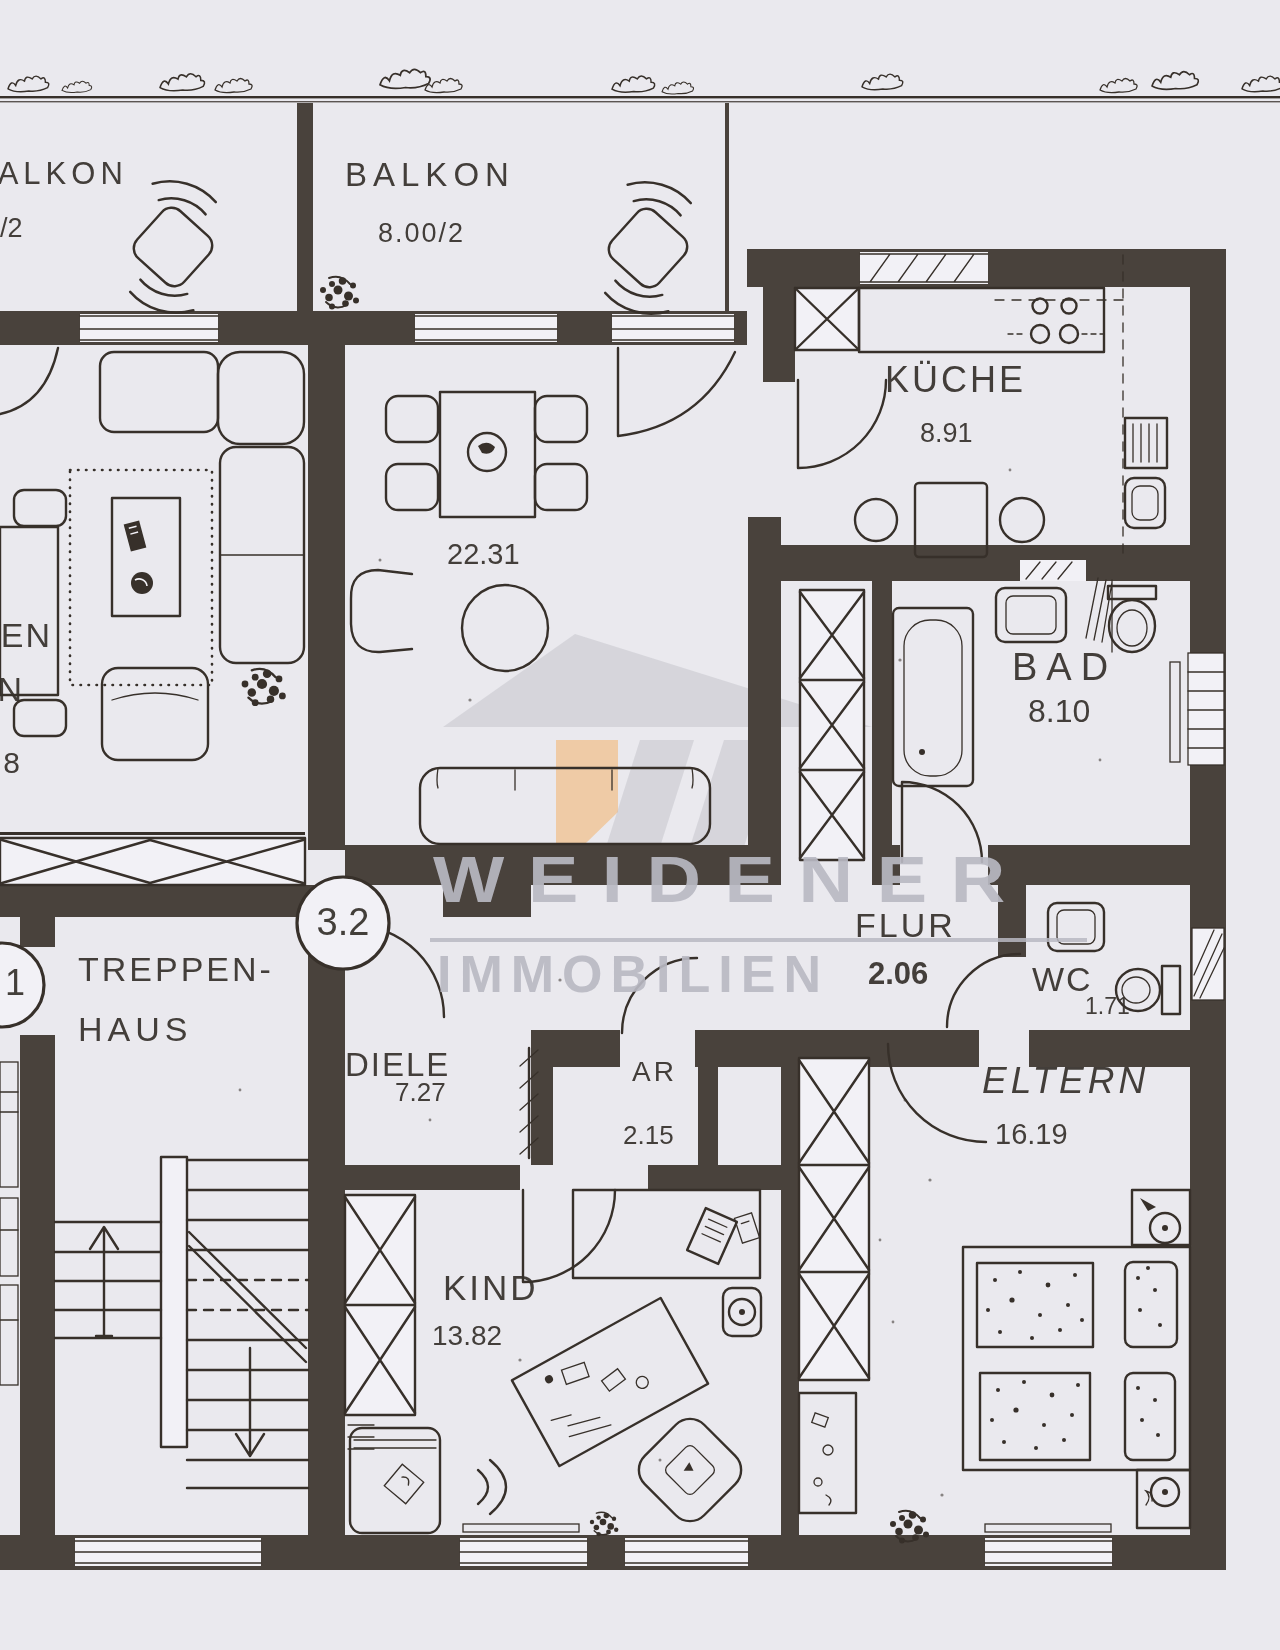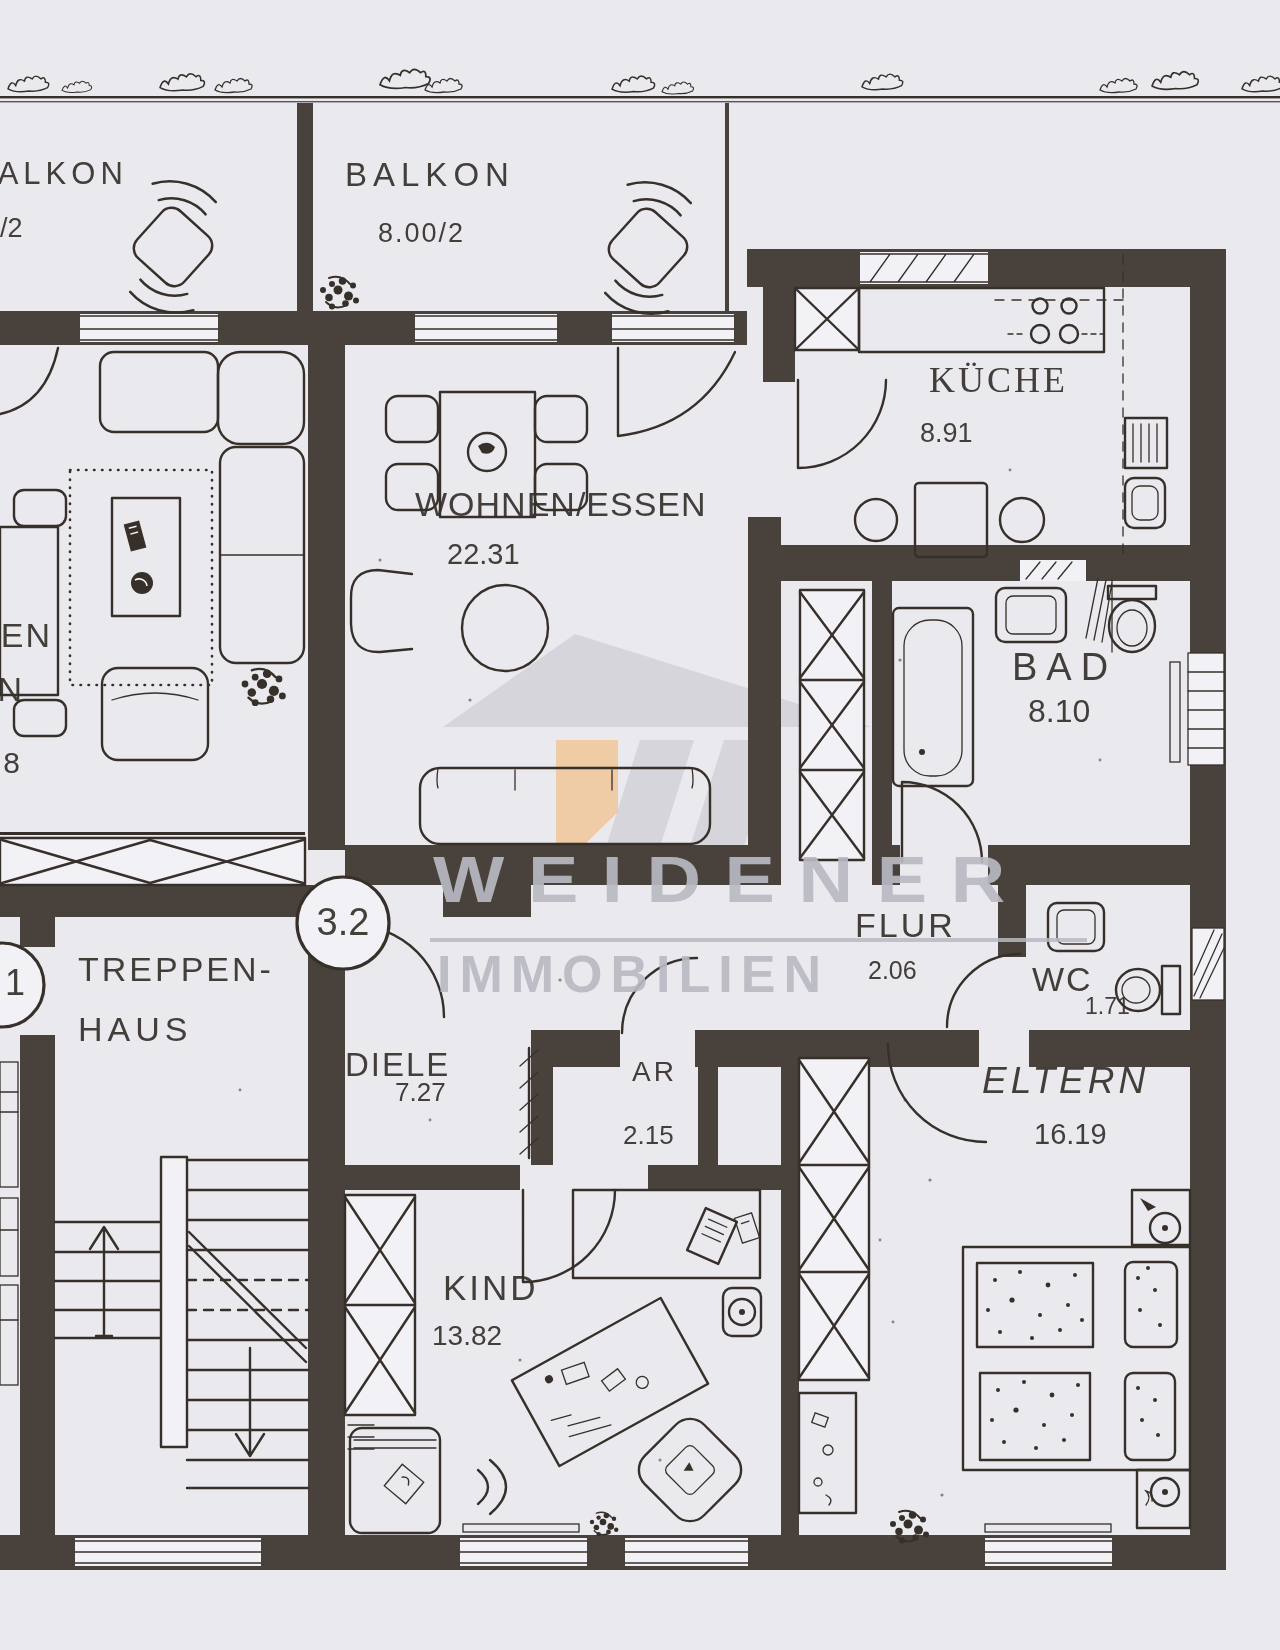--- a/index.html
+++ b/index.html
@@ -477,37 +477,36 @@
         <circle cx="240" cy="1090" r="1.4"></circle>
   </g>
 </svg>
 
   <div class="lbl" style="left:-28px;top:158px;font-size:31px;letter-spacing:5px;">BALKON</div>
   <div class="lbl" style="left:0px;top:215px;font-size:27px;">/2</div>
 
   <div class="lbl" style="left:345px;top:158px;font-size:33px;letter-spacing:6px;">BALKON</div>
   <div class="lbl" style="left:378px;top:220px;font-size:27px;letter-spacing:2px;">8.00/2</div>
 
-  <div class="lbl" style="left:929px;top:362px;font-size:36px;letter-spacing:3px;font-family:Liberation Serif, serif;">KÜCHE</div>
+  <div class="lbl" style="left:885px;top:362px;font-size:36px;letter-spacing:3px;">KÜCHE</div>
   <div class="lbl" style="left:920px;top:420px;font-size:27px;">8.91</div>
 
-  <div class="lbl" style="left:415px;top:487px;font-size:34px;letter-spacing:1px;">WOHNEN/ESSEN</div>
   <div class="lbl" style="left:447px;top:540px;font-size:29px;">22.31</div>
 
   <div class="lbl" style="left:1012px;top:648px;font-size:38px;letter-spacing:9px;">BAD</div>
   <div class="lbl" style="left:1028px;top:695px;font-size:32px;">8.10</div>
 
   <div class="lbl" style="left:855px;top:908px;font-size:34px;letter-spacing:3px;">FLUR</div>
-  <div class="lbl" style="left:868px;top:958px;font-size:25px;">2.06</div>
+  <div class="lbl" style="left:868px;top:958px;font-size:31px;font-weight:bold;">2.06</div>
 
   <div class="lbl" style="left:1032px;top:962px;font-size:34px;letter-spacing:2px;">WC</div>
   <div class="lbl" style="left:1085px;top:995px;font-size:23px;">1.71</div>
 
   <div class="lbl" style="left:982px;top:1062px;font-size:37px;letter-spacing:4px;font-style:italic;">ELTERN</div>
-  <div class="lbl" style="left:995px;top:1120px;font-size:29px;margin-left:39px;">16.19</div>
+  <div class="lbl" style="left:995px;top:1120px;font-size:29px;">16.19</div>
 
   <div class="lbl" style="left:78px;top:952px;font-size:34px;letter-spacing:3px;">TREPPEN-</div>
   <div class="lbl" style="left:78px;top:1012px;font-size:34px;letter-spacing:5px;">HAUS</div>
 
   <div class="lbl" style="left:345px;top:1048px;font-size:33px;letter-spacing:2px;">DIELE</div>
   <div class="lbl" style="left:395px;top:1079px;font-size:26px;">7.27</div>
 
   <div class="lbl" style="left:632px;top:1058px;font-size:28px;letter-spacing:3px;">AR</div>
   <div class="lbl" style="left:623px;top:1122px;font-size:26px;">2.15</div>
 

